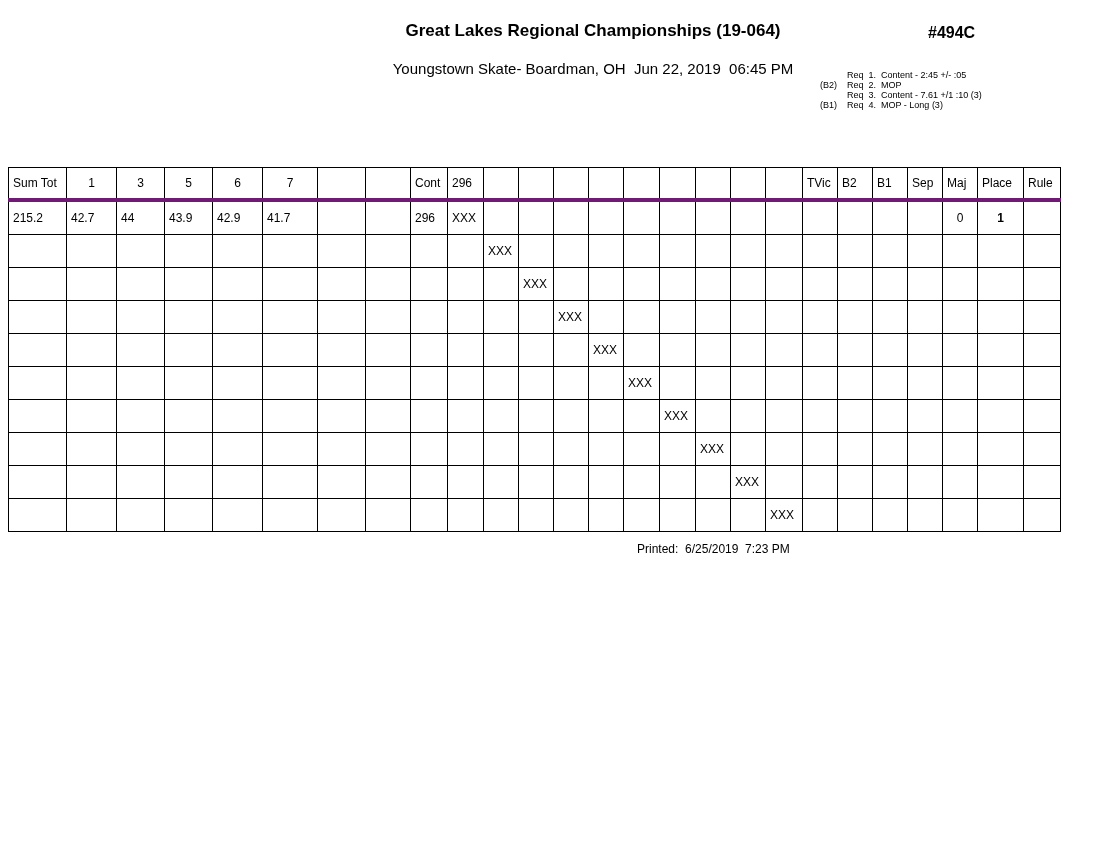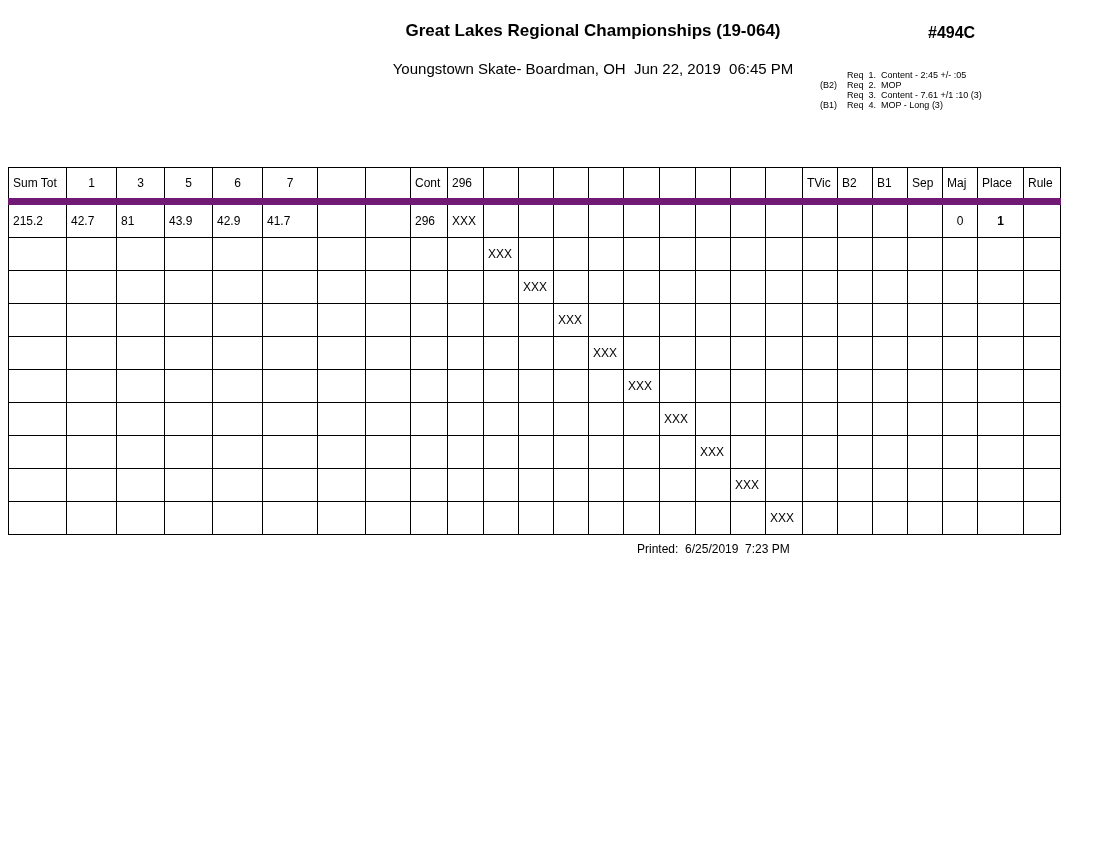--- a/index.html
+++ b/index.html
@@ -90,21 +90,21 @@
     font-size: 12px;
     font-weight: normal;
     padding: 0 0 0 4px;
     text-align: left;
     vertical-align: middle;
     overflow: hidden;
     white-space: nowrap;
   }
   .victory-table thead th {
     height: 30px;
-    border-bottom: 7px solid #701a75;
+    border-bottom: 4px solid #701a75;
   }
   .victory-table tbody td {
     height: 32px;
   }
   .victory-table .c {
     text-align: center;
     padding: 0;
   }
   .victory-table .b {
     font-weight: bold;
@@ -192,21 +192,21 @@
           <th>Sep</th>
           <th>Maj</th>
           <th>Place</th>
           <th>Rule</th>
         </tr>
       </thead>
     <tbody id="vt-body">
         <tr>
           <td>215.2</td>
           <td>42.7</td>
-          <td>81</td>
+          <td>44</td>
           <td>43.9</td>
           <td>42.9</td>
           <td>41.7</td>
           <td></td>
           <td></td>
           <td>296</td>
           <td>XXX</td>
           <td></td>
           <td></td>
           <td></td>

